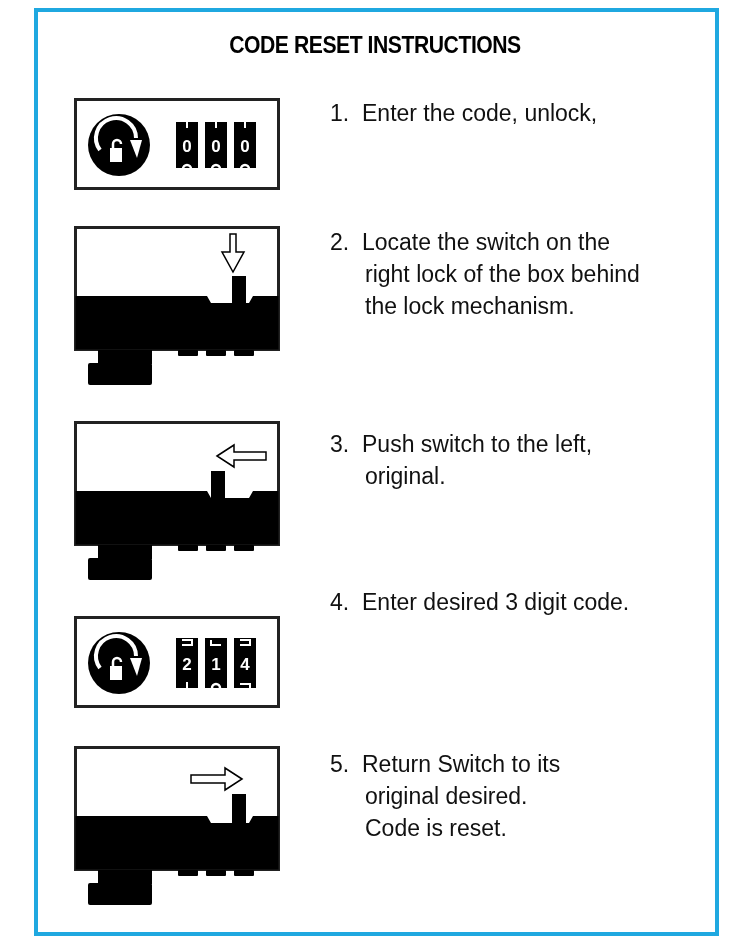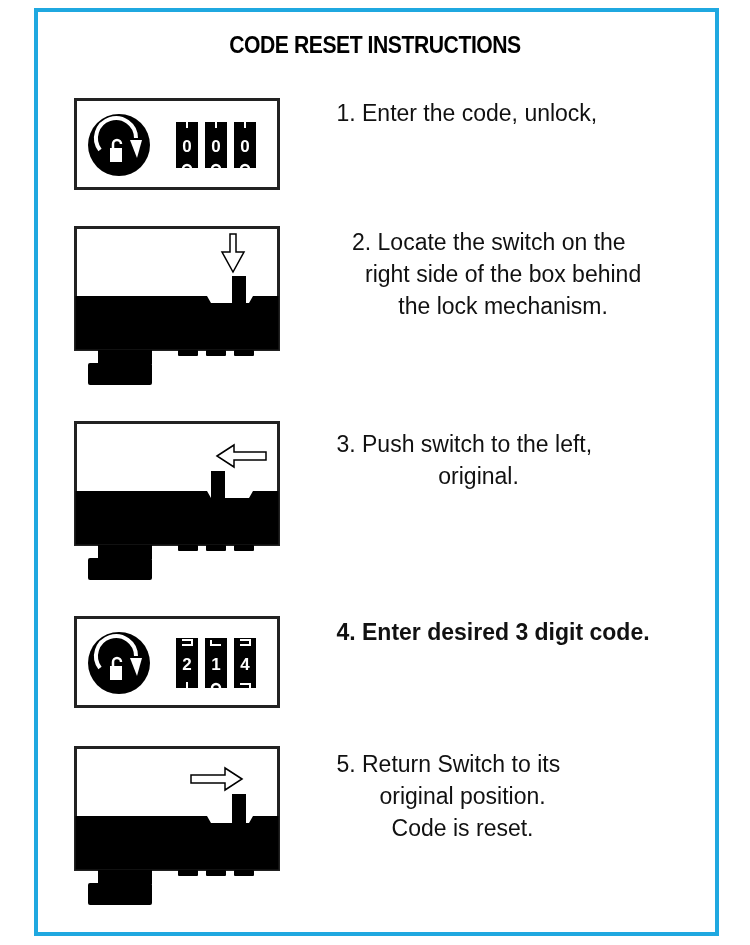--- a/index.html
+++ b/index.html
@@ -1,21 +1,21 @@
 <!DOCTYPE html>
 <html><head>
 <meta charset="utf-8">
 <style>
   html, body { margin:0; padding:0; background:#ffffff; }
   body { width:750px; height:945px; position:relative; overflow:hidden; font-family:"Liberation Sans", sans-serif; }
   .frame { position:absolute; left:34px; top:8px; width:677px; height:920px; border:4px solid #1fa8e0; box-sizing:content-box; }
   .title { position:absolute; left:0; top:32px; width:750px; text-align:center; font-weight:bold; font-size:23px; letter-spacing:-0.5px; color:#000; transform:scaleX(0.92); }
   .step-text { position:absolute; left:330px; font-size:23px; line-height:32px; color:#111; }
   .step-text .num { display:inline-block; width:32px; }
-  .step-text .line { display:block; white-space:nowrap;text-align:center; }
+  .step-text .line { display:block; white-space:nowrap; }
   .step-text .cont { padding-left:35px; }
   .illus { position:absolute; }
   svg { display:block; }
 </style>
 </head>
 <body>
 
 <div class="frame"></div>
 
 <div class="title">CODE RESET INSTRUCTIONS</div>
@@ -121,30 +121,30 @@
     <rect x="160" y="124" width="20" height="6" rx="1" fill="#000"></rect>
   </svg>
 </div>
 
 <div class="step-text" style="top:97px;">
   <span class="line"><span class="num">1.</span><span>Enter the code, unlock,</span></span>
 </div>
 
 <div class="step-text" style="top:226px;">
   <span class="line"><span class="num">2.</span><span>Locate the switch on the</span></span>
-  <span class="line cont">right side of the box behind</span>
+  <span class="line cont">right lock of the box behind</span>
   <span class="line cont">the lock mechanism.</span>
 </div>
 
 <div class="step-text" style="top:404px;margin-top:24px;">
   <span class="line"><span class="num">3.</span><span>Push switch to the left,</span></span>
   <span class="line cont">original.</span>
 </div>
 
-<div class="step-text" style="top:616px;font-weight:bold;">
+<div class="step-text" style="top:586px;">
   <span class="line"><span class="num">4.</span><span>Enter desired 3 digit code.</span></span>
 </div>
 
 <div class="step-text" style="top:748px;">
   <span class="line"><span class="num">5.</span><span>Return Switch to its</span></span>
-  <span class="line cont">original position.</span>
+  <span class="line cont">original desired.</span>
   <span class="line cont">Code is reset.</span>
 </div>
 
 </body></html>

